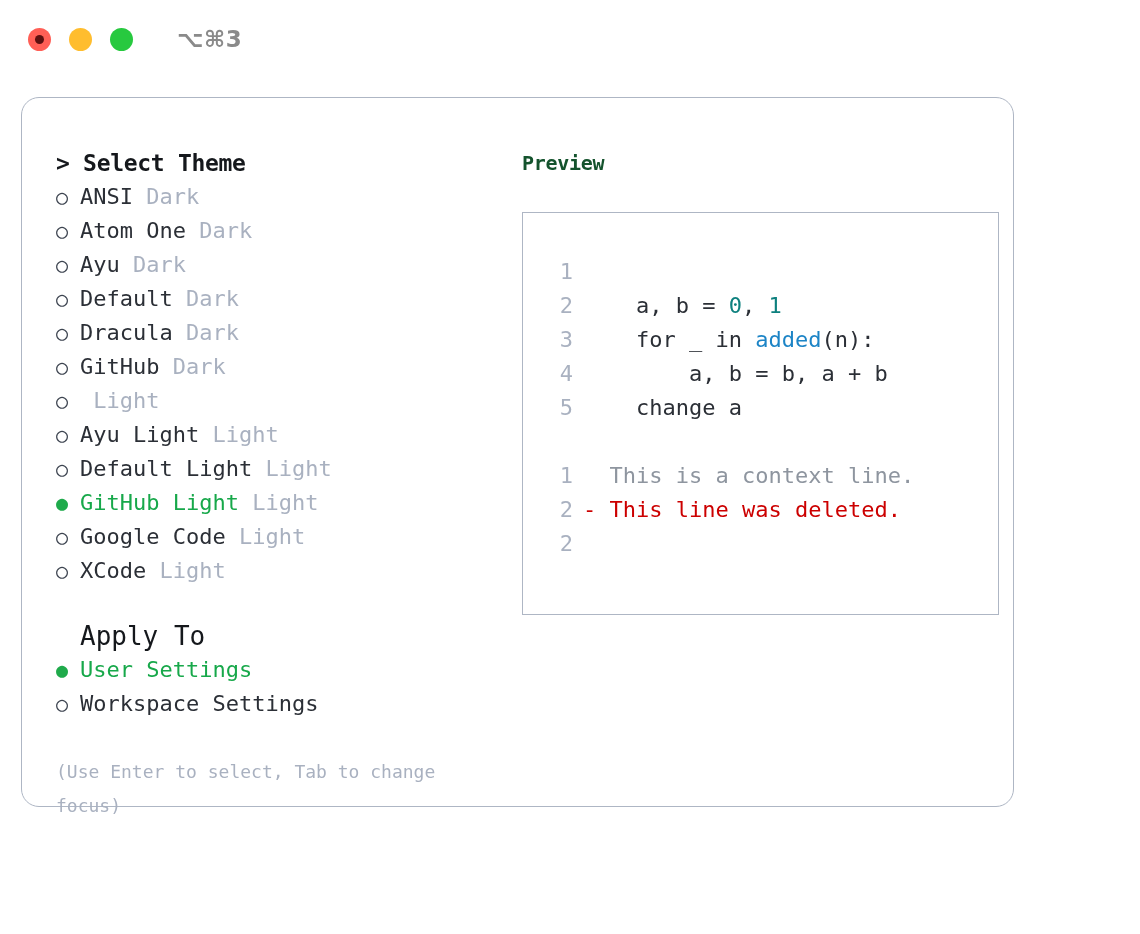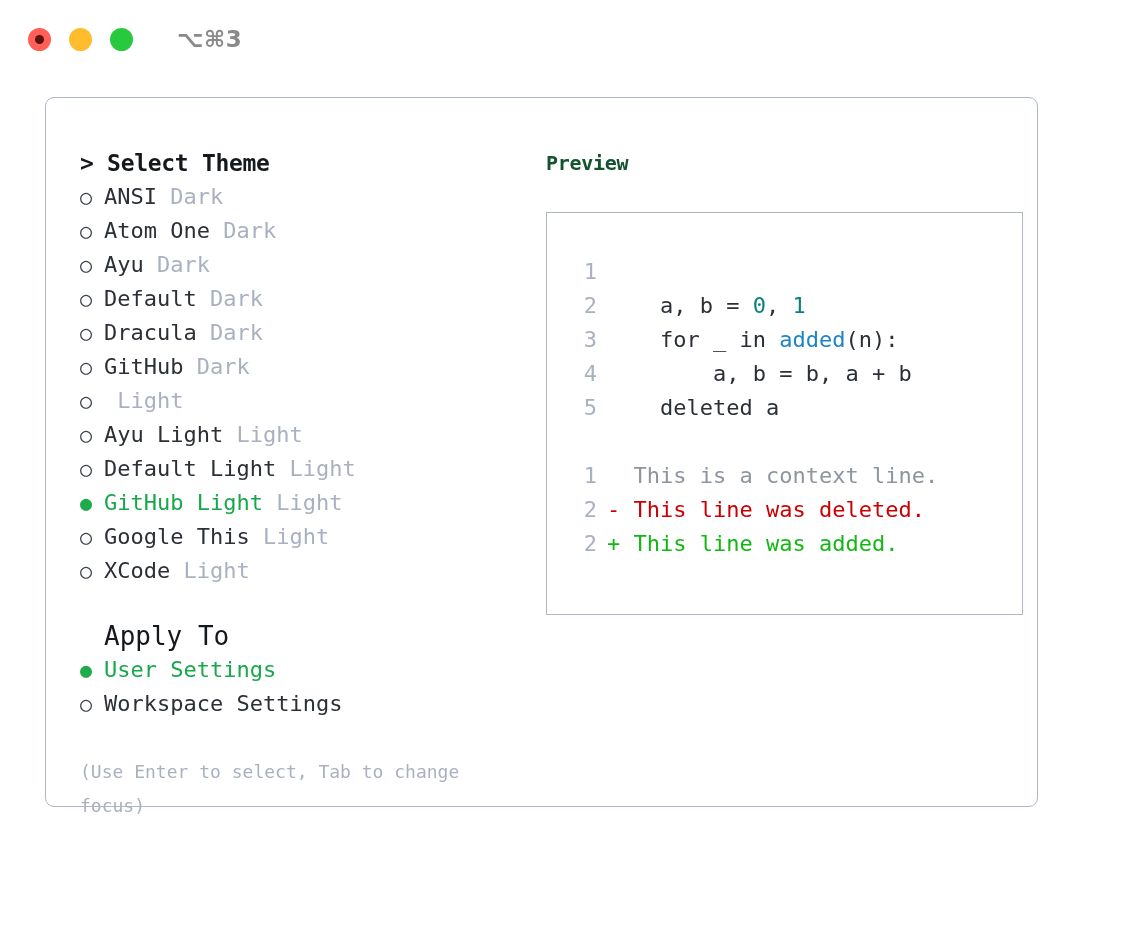--- a/index.html
+++ b/index.html
@@ -63,23 +63,22 @@
   }
 
   
   .panel {
     position: absolute;
     left: 21px;
     top: 97px;
     width: 993px;
     height: 710px;
     border: 1.6px solid #aeb6c4;
-    border-radius: 9px;
-    background: #ffffff;
-    margin-left: 24px;
+    border-radius: 18px;
+    background: #ffffff;
   }
 
   .panel-inner {
     position: relative;
     width: 100%;
     height: 100%;
     padding: 48px 0 0 17px;
     display: flex;
   }
 
@@ -222,21 +221,21 @@
             <div class="opt-row"><span class="bullet">○</span><span class="opt-name">ANSI</span><span class="opt-kind"> Dark</span></div>
             <div class="opt-row"><span class="bullet">○</span><span class="opt-name">Atom One</span><span class="opt-kind"> Dark</span></div>
             <div class="opt-row"><span class="bullet">○</span><span class="opt-name">Ayu</span><span class="opt-kind"> Dark</span></div>
             <div class="opt-row"><span class="bullet">○</span><span class="opt-name">Default</span><span class="opt-kind"> Dark</span></div>
             <div class="opt-row"><span class="bullet">○</span><span class="opt-name">Dracula</span><span class="opt-kind"> Dark</span></div>
             <div class="opt-row"><span class="bullet">○</span><span class="opt-name">GitHub</span><span class="opt-kind"> Dark</span></div>
             <div class="opt-row"><span class="bullet">○</span><span class="opt-kind"> Light</span></div>
             <div class="opt-row"><span class="bullet">○</span><span class="opt-name">Ayu Light</span><span class="opt-kind"> Light</span></div>
             <div class="opt-row"><span class="bullet">○</span><span class="opt-name">Default Light</span><span class="opt-kind"> Light</span></div>
             <div class="opt-row"><span class="bullet sel">●</span><span class="opt-name sel">GitHub Light</span><span class="opt-kind"> Light</span></div>
-            <div class="opt-row"><span class="bullet">○</span><span class="opt-name">Google This</span><span class="opt-kind"> Light</span></div>
+            <div class="opt-row"><span class="bullet">○</span><span class="opt-name">Google Code</span><span class="opt-kind"> Light</span></div>
             <div class="opt-row"><span class="bullet">○</span><span class="opt-name">XCode</span><span class="opt-kind"> Light</span></div>
           </div>
 
         <div class="apply-block">
           <div class="apply-title">Apply To</div>
           <div id="apply-list">
               <div class="opt-row"><span class="bullet sel">●</span><span class="opt-name sel">User Settings</span></div>
               <div class="opt-row"><span class="bullet">○</span><span class="opt-name">Workspace Settings</span></div>
             </div>
         </div>
@@ -246,26 +245,26 @@
 
       <div class="right-col">
         <div class="preview-title">Preview</div>
 
         <div class="preview-box">
           <div id="code-block">
               <div class="code-line"><span class="lnum">1</span></div>
               <div class="code-line"><span class="lnum">2</span><span class="code-body"><span class="tok-plain">    a, b = </span><span class="tok-num">0</span><span class="tok-plain">, </span><span class="tok-num">1</span></span></div>
               <div class="code-line"><span class="lnum">3</span><span class="code-body"><span class="tok-plain">    for _ in </span><span class="tok-call">added</span><span class="tok-plain">(n):</span></span></div>
               <div class="code-line"><span class="lnum">4</span><span class="code-body"><span class="tok-plain">        a, b = b, a + b</span></span></div>
-              <div class="code-line"><span class="lnum">5</span><span class="code-body"><span class="tok-plain">    deleted a</span></span></div>
+              <div class="code-line"><span class="lnum">5</span><span class="code-body"><span class="tok-plain">    change a</span></span></div>
             </div>
           <div class="diff-gap"></div>
           <div id="diff-block">
               <div class="code-line"><span class="lnum">1</span><span class="code-body diff-ctx"><span>  </span><span>This is a context line.</span></span></div>
               <div class="code-line"><span class="lnum">2</span><span class="code-body diff-del"><span>- </span><span>This line was deleted.</span></span></div>
-              <div class="code-line"><span class="lnum">2</span><span class="code-body diff-add"><span>+ </span><span>This line was added.</span></span></div>
+              <div class="code-line"><span class="lnum">2</span></div>
             </div>
         </div>
       </div>
 
     </div>
   </div>
 </div>
 
 </body></html>

